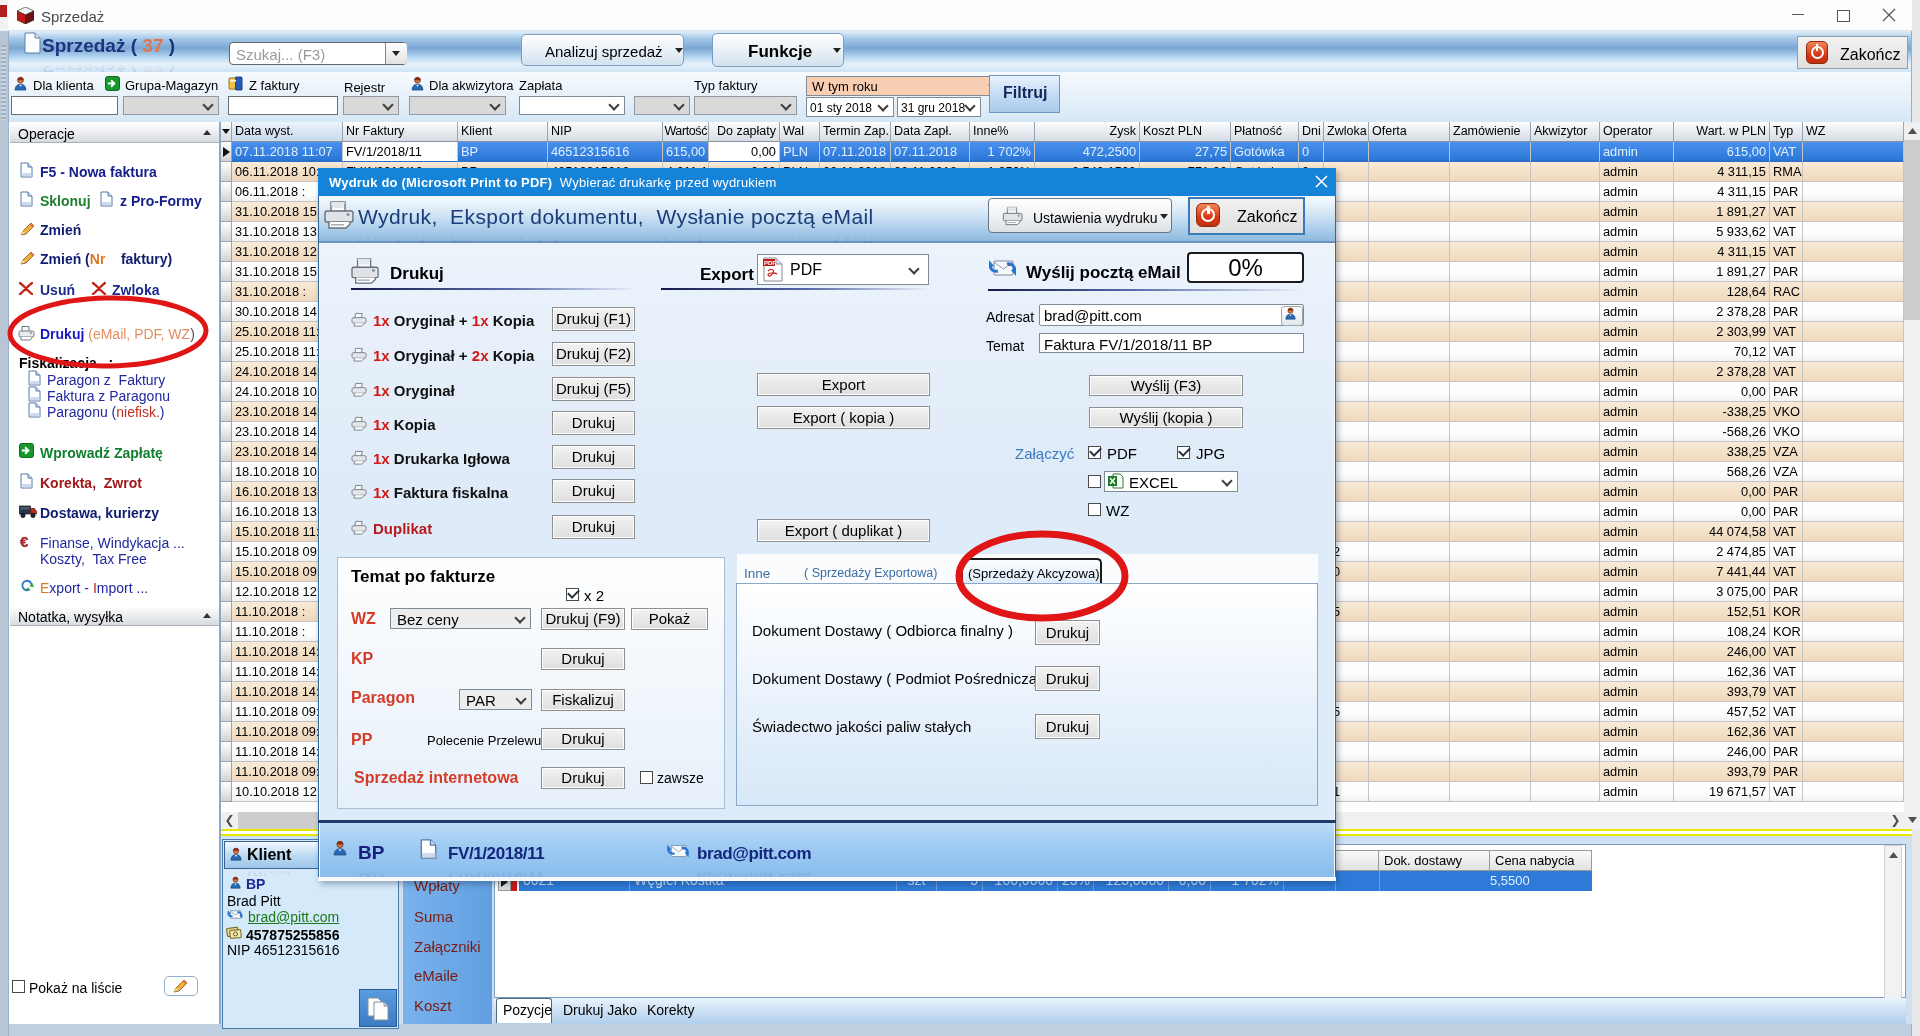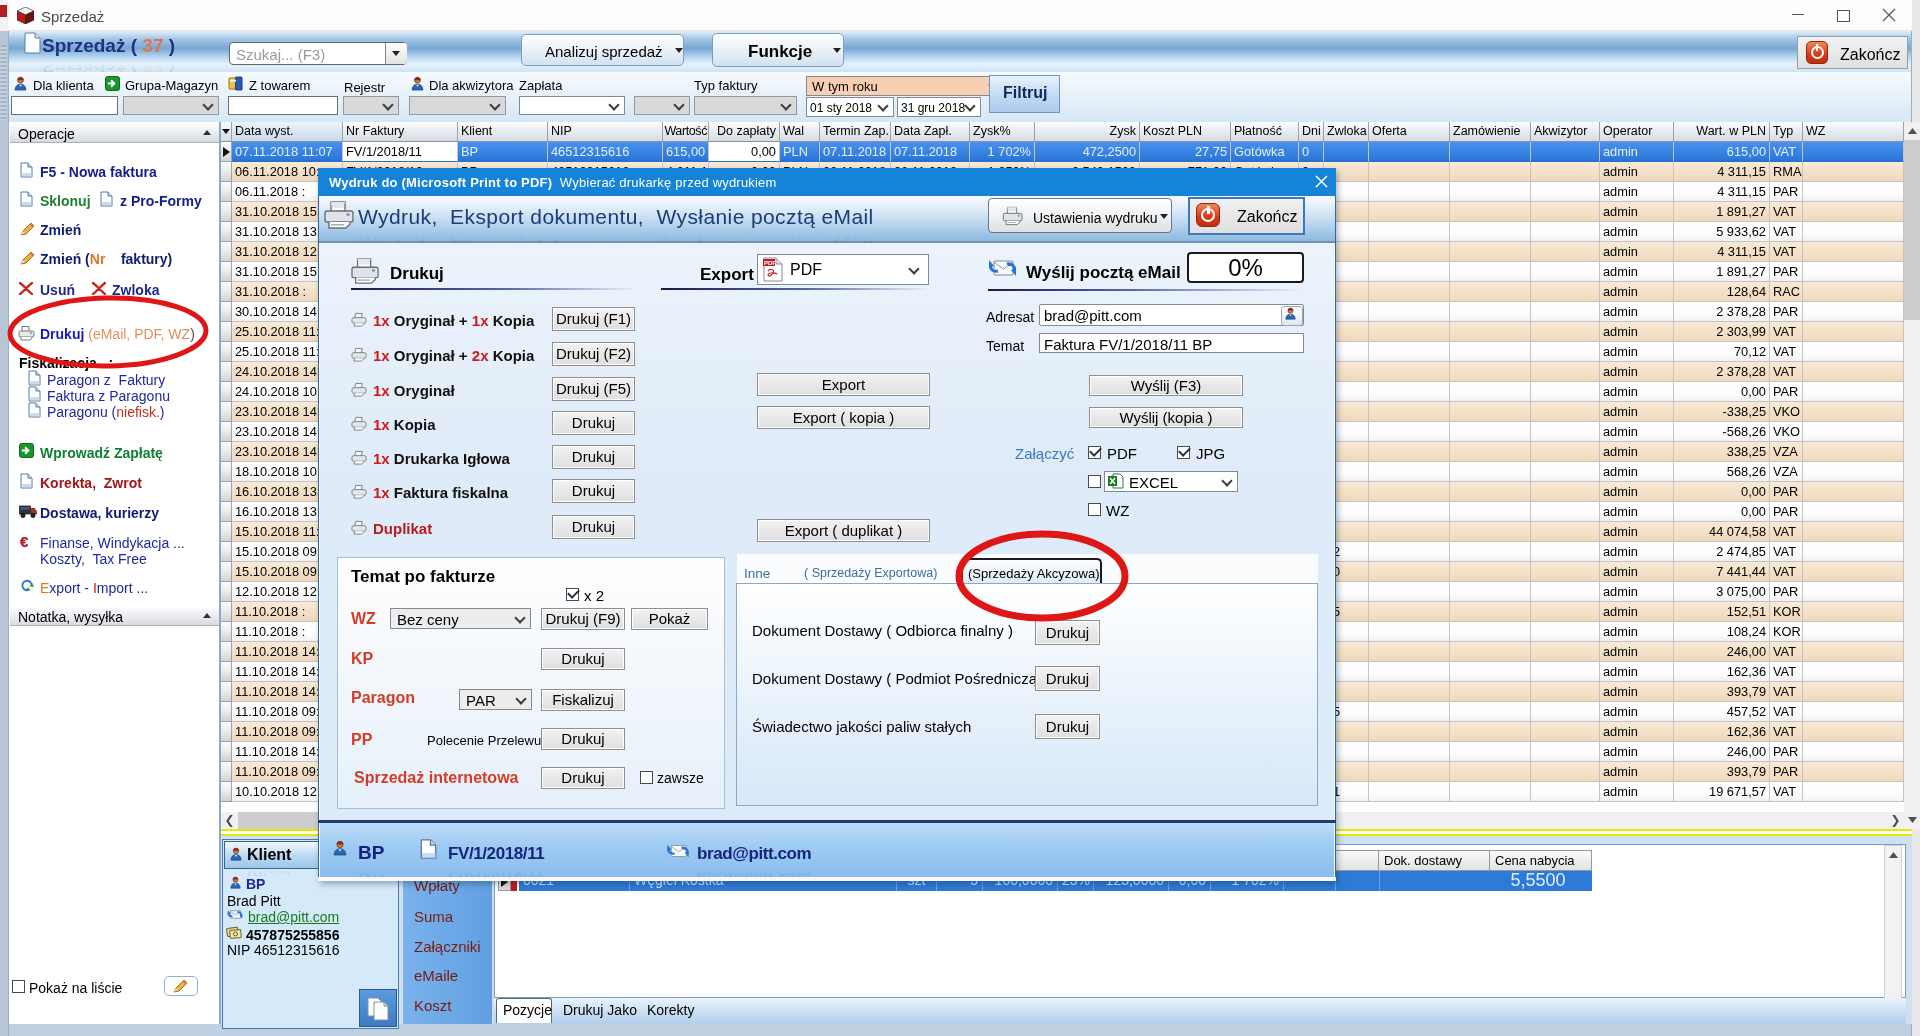--- a/index.html
+++ b/index.html
@@ -90,21 +90,21 @@
 <svg class="a" style="left:105px;top:76px;" width="15" height="15" viewBox="0 0 16 16">
 <rect x="0.5" y="0.5" width="15" height="15" rx="2.5" fill="#18982a" stroke="#0a6018"></rect>
 <path d="M3,8 L9,8 M6.5,4.5 L10,8 L6.5,11.5" stroke="#fff" stroke-width="2" fill="none"></path>
   </svg>
 <div class="a" style="left:125px;top:78px;font-size:13px;">Grupa-Magazyn</div>
 <svg class="a" style="left:228px;top:76px;" width="15" height="15" viewBox="0 0 16 16">
 <rect x="1" y="2" width="10" height="12" rx="1" fill="#f0c040" stroke="#806010" stroke-width=".8"></rect>
 <rect x="8" y="1" width="7" height="14" rx="1" fill="#2858b8" stroke="#102a60" stroke-width=".8"></rect>
 <rect x="2.5" y="4" width="6" height="2" fill="#fff8e0"></rect>
   </svg>
-<div class="a" style="left:249px;top:78px;font-size:13px;">Z towarem</div>
+<div class="a" style="left:249px;top:78px;font-size:13px;">Z faktury</div>
 <div class="a" style="left:344px;top:80px;font-size:13px;">Rejestr</div>
 <svg class="a" style="left:410px;top:76px;" width="15" height="15" viewBox="0 0 16 16">
 <circle cx="8" cy="4.5" r="3.2" fill="#c87848" stroke="#7a4020" stroke-width=".7"></circle>
 <path d="M8,1.2 a3.2,3.2 0 0 1 3.2,3.2 l-6.4,0 a3.2,3.2 0 0 1 3.2,-3.2" fill="#8a2813"></path>
 <path d="M2.2,15 c0,-4.2 2.6,-6.3 5.8,-6.3 s5.8,2.1 5.8,6.3 Z" fill="#2868b8" stroke="#123a6a" stroke-width=".7"></path>
 <path d="M6.5,9.2 l3,0 -1.5,2.2 Z" fill="#e8f0f8"></path>
   </svg>
 <div class="a" style="left:429px;top:78px;font-size:13px;">Dla akwizytora</div>
 <div class="a" style="left:519px;top:78px;font-size:13px;">Zapłata</div>
 <div class="a" style="left:694px;top:78px;font-size:13px;">Typ faktury</div>
@@ -149,21 +149,21 @@
       </div>
 <div class="hc" style="left:11px;width:111px;background:linear-gradient(#eef4fb,#dde9f5 40%,#c8d9ec);">Data wyst.</div>
 <div class="hc" style="left:122px;width:115px;">Nr Faktury</div>
 <div class="hc" style="left:237px;width:90px;">Klient</div>
 <div class="hc" style="left:327px;width:115px;">NIP</div>
 <div class="hc" style="left:442px;width:46px;text-align:right;letter-spacing:-0.4px;padding:0 1px;">Wartość</div>
 <div class="hc" style="left:488px;width:71px;text-align:right;">Do zapłaty</div>
 <div class="hc" style="left:559px;width:40px;">Wal</div>
 <div class="hc" style="left:599px;width:71px;">Termin Zap.</div>
 <div class="hc" style="left:670px;width:79px;">Data Zapł.</div>
-<div class="hc" style="left:749px;width:65px;">Zysk%</div>
+<div class="hc" style="left:749px;width:65px;">Inne%</div>
 <div class="hc" style="left:814px;width:105px;text-align:right;">Zysk</div>
 <div class="hc" style="left:919px;width:91px;">Koszt PLN</div>
 <div class="hc" style="left:1010px;width:68px;">Płatność</div>
 <div class="hc" style="left:1078px;width:25px;">Dni</div>
 <div class="hc" style="left:1103px;width:45px;">Zwloka</div>
 <div class="hc" style="left:1148px;width:81px;">Oferta</div>
 <div class="hc" style="left:1229px;width:81px;">Zamówienie</div>
 <div class="hc" style="left:1310px;width:69px;">Akwizytor</div>
 <div class="hc" style="left:1379px;width:74px;">Operator</div>
 <div class="hc" style="left:1453px;width:96px;text-align:right;">Wart. w PLN</div>
@@ -1138,21 +1138,21 @@
 <div class="a" style="left:1094px;top:871px;width:75px;height:20px;background:#2e7ad8;border-right:1px solid #6aa0e0;box-sizing:border-box;color:#cfe6ff;font-size:14px;line-height:19px;text-align:right;padding:0 4px;overflow:hidden;white-space:nowrap;box-sizing:border-box;">123,0000</div>
 <div class="a" style="left:1169px;top:871px;width:42px;height:20px;background:#2e7ad8;border-right:1px solid #6aa0e0;box-sizing:border-box;color:#cfe6ff;font-size:14px;line-height:19px;text-align:right;padding:0 4px;overflow:hidden;white-space:nowrap;box-sizing:border-box;">0,00</div>
 <div class="a" style="left:1211px;top:871px;width:73px;height:20px;background:#2e7ad8;border-right:1px solid #6aa0e0;box-sizing:border-box;color:#cfe6ff;font-size:14px;line-height:19px;text-align:right;padding:0 4px;overflow:hidden;white-space:nowrap;box-sizing:border-box;">1 702%</div>
 <div class="a" style="left:1284px;top:871px;width:52px;height:20px;background:#2e7ad8;border-right:1px solid #6aa0e0;box-sizing:border-box;color:#cfe6ff;font-size:14px;line-height:19px;text-align:left;padding:0 4px;overflow:hidden;white-space:nowrap;box-sizing:border-box;"></div>
 
 <div class="a" style="left:1336px;top:850px;width:43px;height:21px;background:linear-gradient(#fafafa,#e2e2e2);border:1px solid #999;border-left:none;box-sizing:border-box;"></div>
 <div class="a" style="left:1379px;top:850px;width:111px;height:21px;background:linear-gradient(#fafafa,#e2e2e2);border:1px solid #999;border-left:none;box-sizing:border-box;font-size:13px;line-height:19px;padding-left:5px;">Dok. dostawy</div>
 <div class="a" style="left:1490px;top:850px;width:102px;height:21px;background:linear-gradient(#fafafa,#e2e2e2);border:1px solid #999;border-left:none;box-sizing:border-box;font-size:13px;line-height:19px;padding-left:5px;">Cena nabycia</div>
 <div class="a" style="left:1336px;top:871px;width:256px;height:20px;background:#2e7ad8;"></div>
 <div class="a" style="left:1379px;top:871px;width:1px;height:20px;background:#6aa0e0;"></div>
-<div class="a" style="left:1490px;top:871px;width:96px;height:20px;color:#dfefff;font-size:18px;line-height:19px;text-align:center;">5,5500</div>
+<div class="a" style="left:1490px;top:871px;width:96px;height:20px;color:#dfefff;font-size:13px;line-height:19px;text-align:left;">5,5500</div>
 
 <div class="a" style="left:1884px;top:845px;width:18px;height:170px;background:#f2f2f2;border:1px solid #d0d0d0;box-sizing:border-box;"></div>
 <svg class="a" style="left:1889px;top:852px;" width="9" height="6">
     <polygon points="4.5,0 9,6 0,6" fill="#505050"></polygon>
   </svg>
 <svg class="a" style="left:1889px;top:1003px;" width="9" height="6">
     <polygon points="4.5,6 9,0 0,0" fill="#505050"></polygon>
   </svg>
 
 <div class="a" style="left:494px;top:998px;width:1412px;height:26px;background:linear-gradient(#eaf3fc,#c6dcf2 60%,#b2cfec);"></div>

